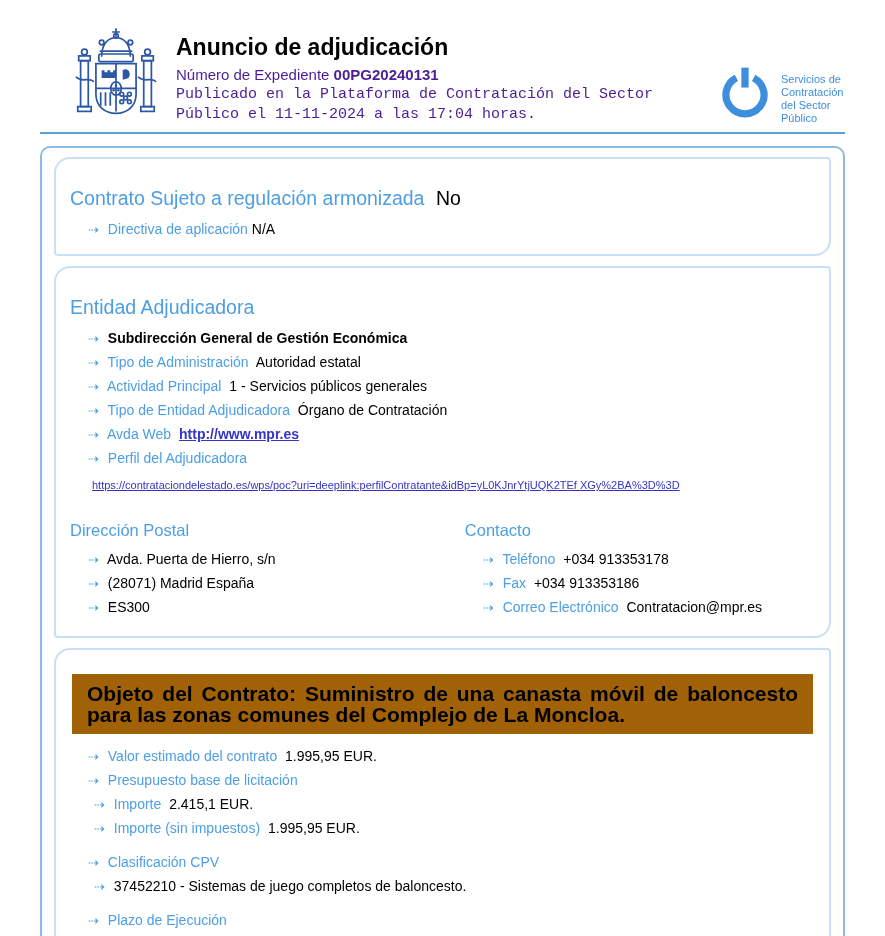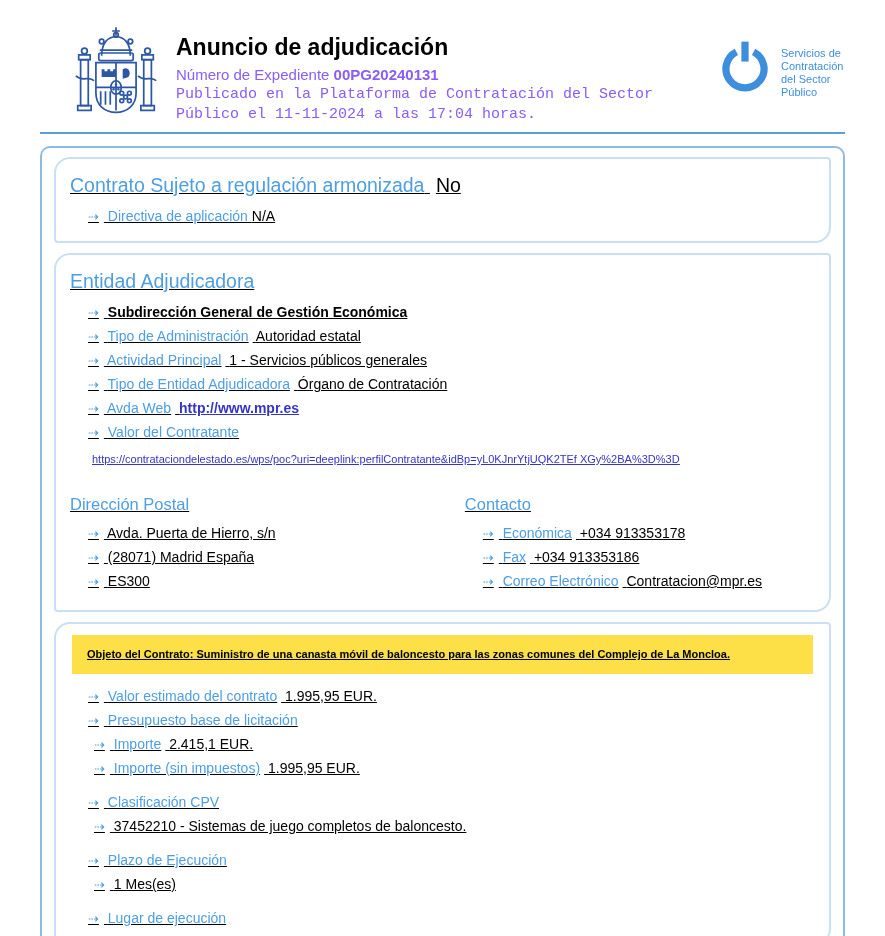--- a/index.html
+++ b/index.html
@@ -1,37 +1,37 @@
 <!DOCTYPE html>
 <html><head>
 <meta charset="utf-8">
 <style>
   html,body{margin:0;padding:0;}
   body{
     width:885px;height:936px;overflow:hidden;background:#fff;
     font-family:"Liberation Sans",sans-serif;color:#000;
   }
   
-  .hdr{display:flex;align-items:flex-start;margin:26px 56px 0 72px;}
+  .hdr{display:flex;align-items:flex-end;margin:26px 56px 0 72px;}
   .coat svg{width:88px;height:98px;display:block;}
   .hdr-text{margin-left:16px;padding-top:8px;}
   .hdr-text h1{font-size:23px;line-height:26px;margin:0 0 5px;color:#000;font-weight:bold;}
-  .hdr-sub{font-size:15px;line-height:20px;color:#8b5cf6;}
+  .hdr-sub{font-size:15px;line-height:20px;color:#4c1d95;}
   .hdr-sub b{font-weight:bold;}
   .pub{width:540px;font-family:Liberation Mono, monospace;}
   .plogo{margin-left:auto;display:flex;gap:7px;padding-top:12px;}
   .plogo svg{width:58px;height:58px;display:block;}
   .plogo-text{font-size:11px;line-height:13px;color:#3E8EDE;padding-top:9px;white-space:nowrap;}
   .hrule{border:none;border-top:2px solid #5C9FD8;margin:7px 40px 0;}
   
   .outer{
     margin:12px 40px 0;border:2px solid #8FB9E6;border-bottom:none;
     border-radius:10px 10px 0 0;padding:9px 12px 30px;min-height:760px;background:#fff;
   }
-  .box{border:2px solid #C9DFF5;border-radius:16px 4px 16px 4px;padding:7px 14px 10px;background:#fff;text-decoration:underline;}
+  .box{border:2px solid #C9DFF5;border-radius:16px 4px 16px 4px;padding:20px 14px 10px;background:#fff;}
   .box + .box{margin-top:10px;}
   .sec-h{font-size:19.5px;line-height:24px;font-weight:normal;margin:7px 0 10px;color:#4D9EE3;}
   .sec-h .h-black{color:#000;margin-left:6px;}
   .sub-h{font-size:16.5px;line-height:20px;font-weight:normal;color:#4D9EE3;margin:0 0 10px;}
   
   .row{font-size:14px;line-height:18px;margin:5px 16px;padding-left:2px;color:#000;}
   .arrow::before{content:"\21E2";}
   .arrow{color:#4D9EE3;font-size:13px;margin-right:5px;}
   .lbl{color:#4D9EE3;margin-right:4px;}
   .lbl.tight{margin-right:0;}
@@ -41,21 +41,21 @@
   .gap{margin-top:15px;}
   a.link{color:#3434C8;font-weight:bold;text-decoration:underline;}
   .url-row{margin-left:20px;margin-top:7px;}
   .url-row a{color:#3434C8;font-weight:normal;font-size:11px;text-decoration:underline;}
   
   .cols{display:flex;margin-top:26px;padding-bottom:4px;}
   .col-l{width:53%;}
   .col-r{flex:1;}
   
   .banner{
-    background:#fde047;color:#000;font-weight:bold;font-size:11px;line-height:21px;
+    background:#a16207;color:#000;font-weight:bold;font-size:21px;line-height:21px;
     text-align:justify;padding:9px 15px;margin:4px 2px 13px;
   }
   svg .st{stroke:#2C57A5;fill:none;stroke-width:1.8;}
   svg .fl{fill:#2C57A5;stroke:none;}
 </style>
 </head>
 <body>
 
 <header class="hdr">
   <div class="coat">
@@ -153,21 +153,21 @@
       <span class="lbl">Tipo de Entidad Adjudicadora</span>
       <span class="val">Órgano de Contratación</span>
     </div>
     <div class="row">
       <span class="arrow"></span>
       <span class="lbl">Avda Web</span>
       <a class="link" href="#">http://www.mpr.es</a>
     </div>
     <div class="row">
       <span class="arrow"></span>
-      <span class="lbl">Valor del Contratante</span>
+      <span class="lbl">Perfil del Adjudicadora</span>
     </div>
     <div class="row url-row">
       <a href="#">https://contrataciondelestado.es/wps/poc?uri=deeplink:perfilContratante&amp;idBp=yL0KJnrYtjUQK2TEf XGy%2BA%3D%3D</a>
     </div>
 
     <div class="cols">
       <div class="col-l">
         <h3 class="sub-h">Dirección Postal</h3>
         <div class="row">
           <span class="arrow"></span>
@@ -179,21 +179,21 @@
         </div>
         <div class="row">
           <span class="arrow"></span>
           <span class="val">ES300</span>
         </div>
       </div>
       <div class="col-r">
         <h3 class="sub-h">Contacto</h3>
         <div class="row">
           <span class="arrow"></span>
-          <span class="lbl">Económica</span>
+          <span class="lbl">Teléfono</span>
           <span class="val">+034 913353178</span>
         </div>
         <div class="row">
           <span class="arrow"></span>
           <span class="lbl">Fax</span>
           <span class="val">+034 913353186</span>
         </div>
         <div class="row">
           <span class="arrow"></span>
           <span class="lbl">Correo Electrónico</span>

